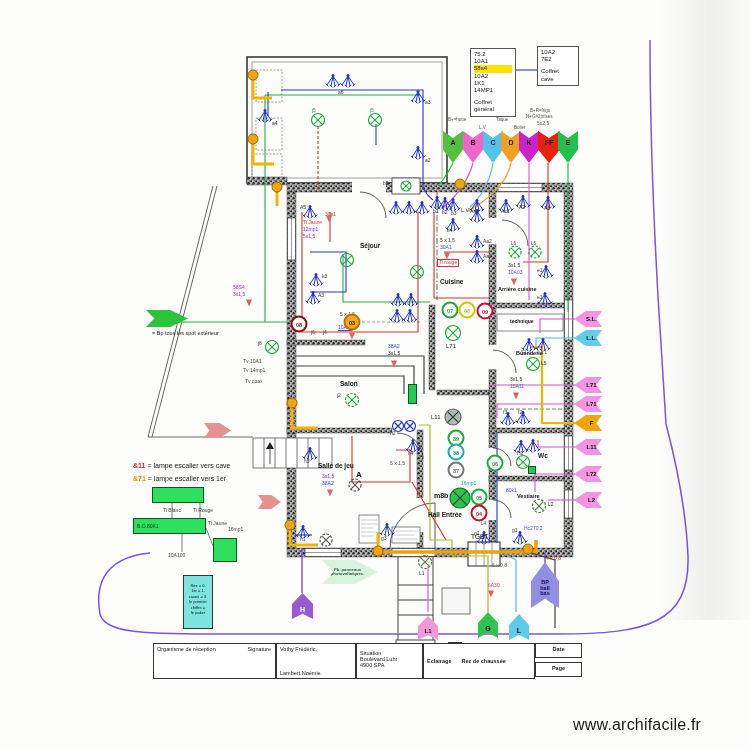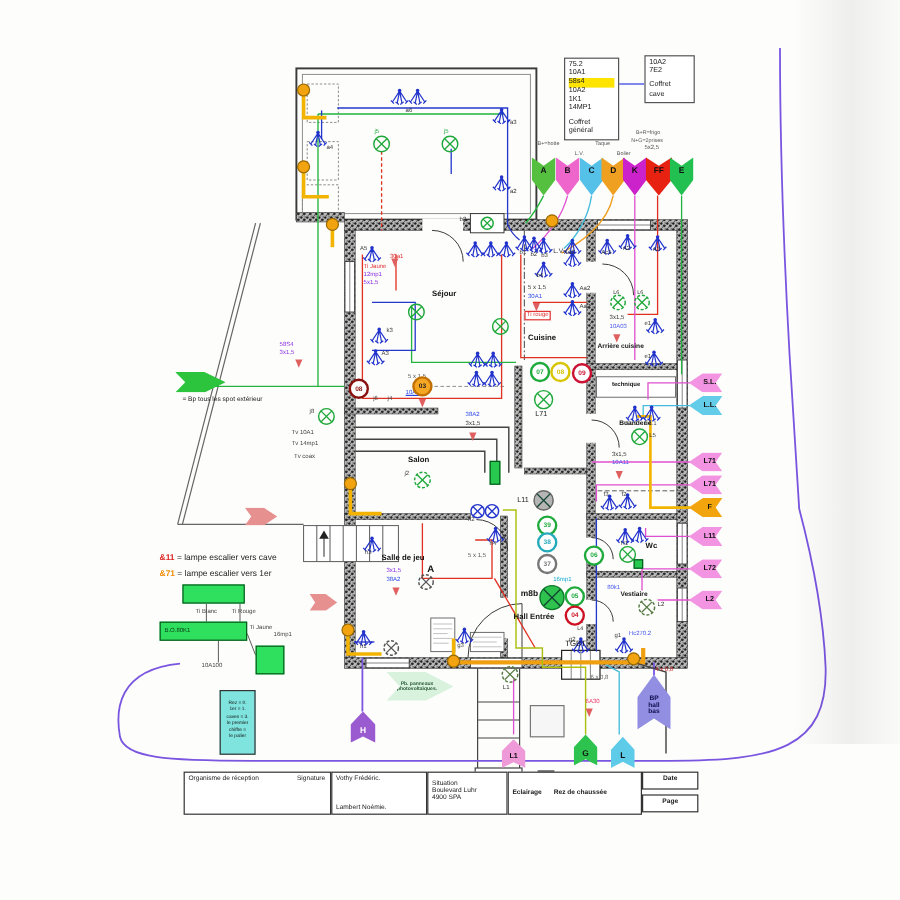--- a/index.html
+++ b/index.html
@@ -585,20 +585,21 @@
     <span>Eclairage</span>
     <span>Rez de chaussée</span>
   </div>
   <div class="ft" style="left:535px;top:643px;width:47px;height:15px;text-align:center;font-weight:600;">
     <span>Date</span>
   </div>
   <div class="ft" style="left:535px;top:662px;width:47px;height:15px;text-align:center;font-weight:600;">
     <span>Page</span>
   </div>
 
+  <div class="watermark">www.archifacile.fr</div>
 <div class="room" style="left: 360px; top: 242px;">Séjour</div>
     <div class="room" style="left: 440px; top: 278px;">Cuisine</div>
     <div class="room" style="left: 498px; top: 286px; font-size: 5.5px;">Arrière cuisine</div>
     <div class="room" style="left: 510px; top: 318px; font-size: 5px;">technique</div>
     <div class="room" style="left: 516px; top: 350px; font-size: 5.5px;">Buanderie</div>
     <div class="room" style="left: 340px; top: 380px;">Salon</div>
     <div class="room" style="left: 318px; top: 462px;">Salle de jeu</div>
     <div class="room" style="left: 538px; top: 452px;">Wc</div>
     <div class="room" style="left: 517px; top: 493px; font-size: 5.5px;">Vestiaire</div>
     <div class="room" style="left: 428px; top: 511px;">Hall Entrée</div>

